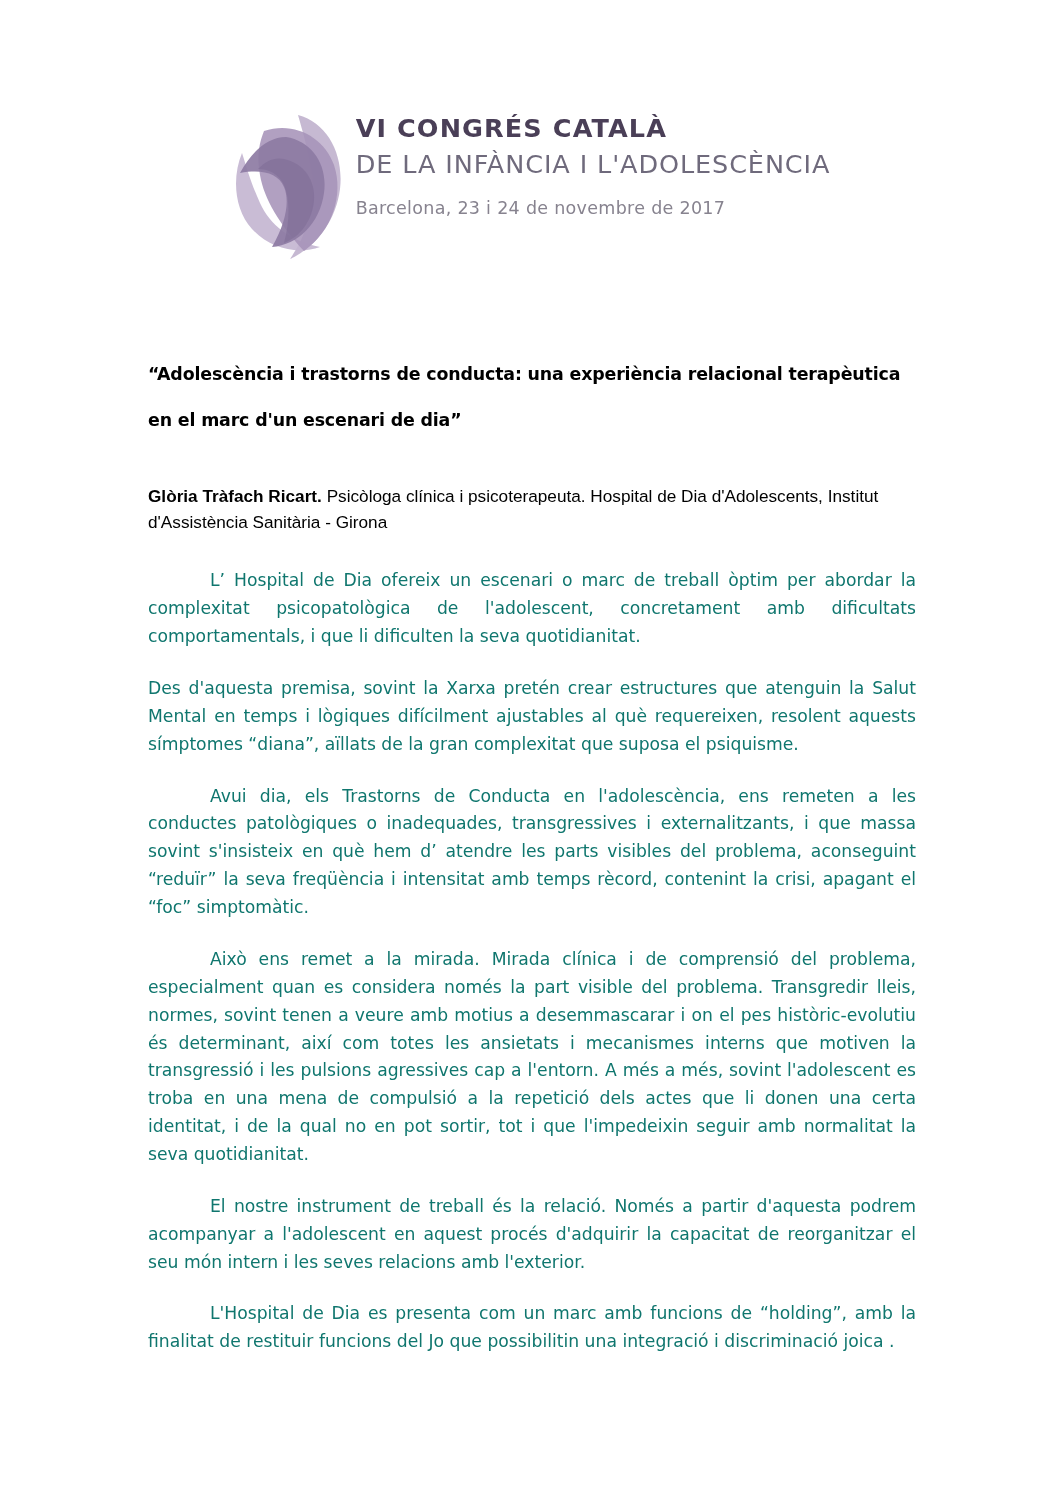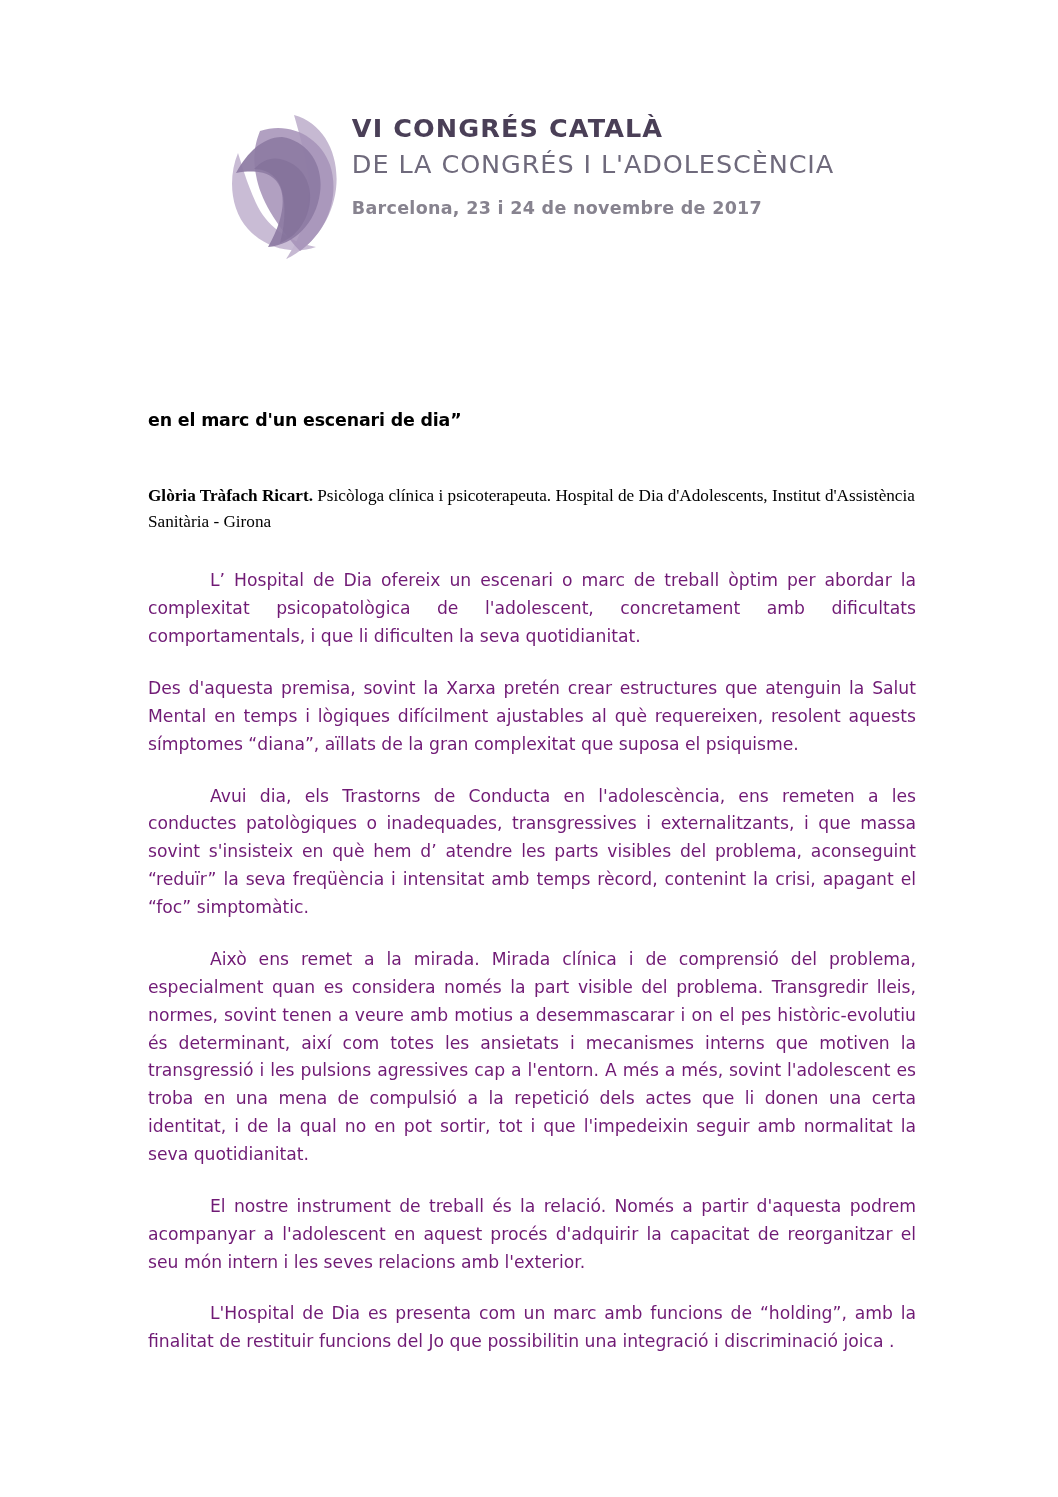--- a/index.html
+++ b/index.html
@@ -62,21 +62,21 @@
     font-weight: normal;
     font-size: 25.5px;
     letter-spacing: 0.9px;
     color: #6f6a7c;
     line-height: 1.3;
     margin-top: 4px;
     white-space: nowrap;
   }
   .logo-date {
     font-family: "DejaVu Sans", sans-serif;
-    font-weight: bold;
+    font-weight: normal;
     font-size: 17.5px;
     letter-spacing: 0.3px;
     color: #87838f;
     margin-top: 17px;
     white-space: nowrap;
   }
 
   
   .content {
     position: absolute;
@@ -90,37 +90,37 @@
     font-weight: bold;
     font-size: 17.4px;
     line-height: 2.62;
     color: #000000;
     letter-spacing: -0.15px;
     margin: 0;
   }
 
   .author-block {
     margin-top: 40px;
-    font-family: Liberation Serif, serif;
+    font-family: Liberation Sans, sans-serif;
     font-size: 17.2px;
     line-height: 1.52;
     color: #000000;
   }
   .author-name {
     font-weight: bold;
   }
 
   .paragraphs {
     margin-top: 32px;
   }
   .para {
     font-family: "DejaVu Sans", sans-serif;
     font-size: 17.2px;
     line-height: 1.62;
-    color: #701a75;
+    color: #0f766e;
     text-align: justify;
     text-justify: inter-word;
     margin: 0 0 24px 0;
     text-indent: 62px;
     hyphens: none;
   }
   .para.no-indent {
     text-indent: 0;
   }
 </style>
@@ -144,31 +144,31 @@
 
             <path d="M58 30 C84 34 100 58 96 86 C92 116 70 138 44 140 C58 116 62 94 56 80 C50 66 34 62 12 66 C24 44 40 30 58 30 Z" fill="#8d7ba3" opacity="0.92"></path>
 
             <path d="M56 52 C76 56 88 74 86 94 C84 114 72 130 56 136 C62 114 62 92 56 78 C50 66 40 62 30 62 C38 54 46 50 56 52 Z" fill="#7d6b95" opacity="0.55"></path>
           </g>
         </svg>
       </div>
 
       <div class="logo-text">
         <div class="logo-line1">VI CONGRÉS CATALÀ</div>
-        <div class="logo-line3">DE LA CONGRÉS I L'ADOLESCÈNCIA</div>
+        <div class="logo-line3">DE LA INFÀNCIA I L'ADOLESCÈNCIA</div>
         <div class="logo-date">Barcelona, 23 i 24 de novembre de 2017</div>
       </div>
 
     </div>
   </div>
 
   <div class="content">
 
     <h1 class="doc-title">
-      <br>
+      <span>“Adolescència i trastorns de conducta: una experiència relacional terapèutica</span><br>
       <span>en el marc d'un escenari de dia”</span>
     </h1>
 
     <div class="author-block">
       <span class="author-name">Glòria Tràfach Ricart.</span><span> Psicòloga clínica i psicoterapeuta. Hospital de Dia d'Adolescents, Institut d'Assistència Sanitària - Girona</span>
     </div>
 
     <div class="paragraphs">
       <p class="para">L’ Hospital de Dia  ofereix un escenari o marc de treball  òptim per abordar la complexitat psicopatològica de l'adolescent, concretament amb dificultats comportamentals, i  que li dificulten la seva quotidianitat.</p>
       <p class="para no-indent">Des d'aquesta premisa, sovint la Xarxa pretén crear estructures  que atenguin la Salut Mental en temps i lògiques difícilment  ajustables al què requereixen, resolent aquests símptomes “diana”, aïllats de la gran complexitat que suposa el psiquisme.</p>

